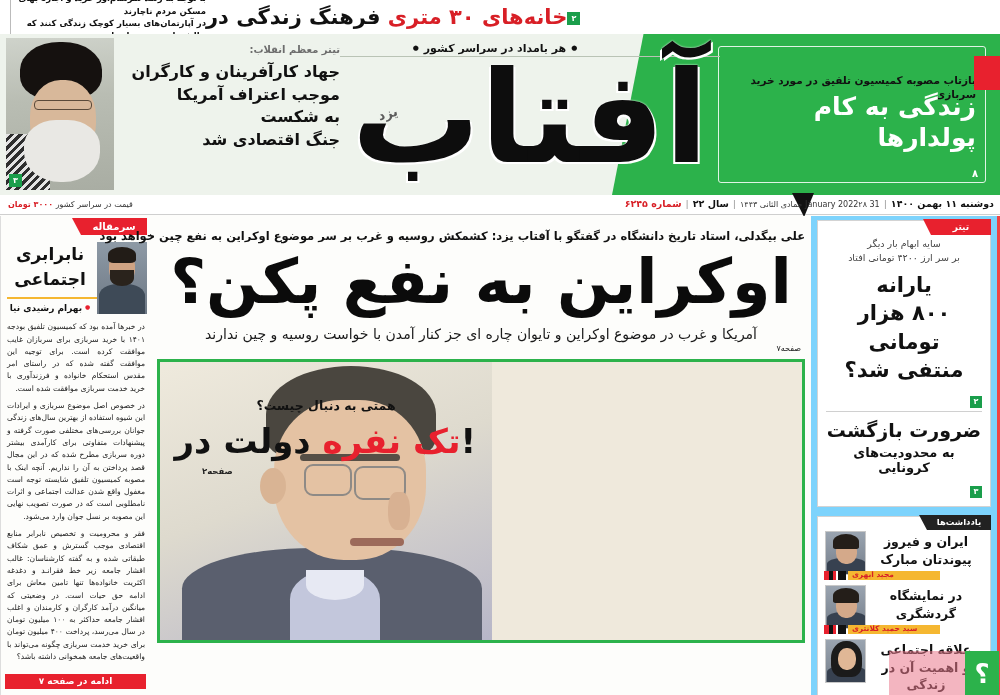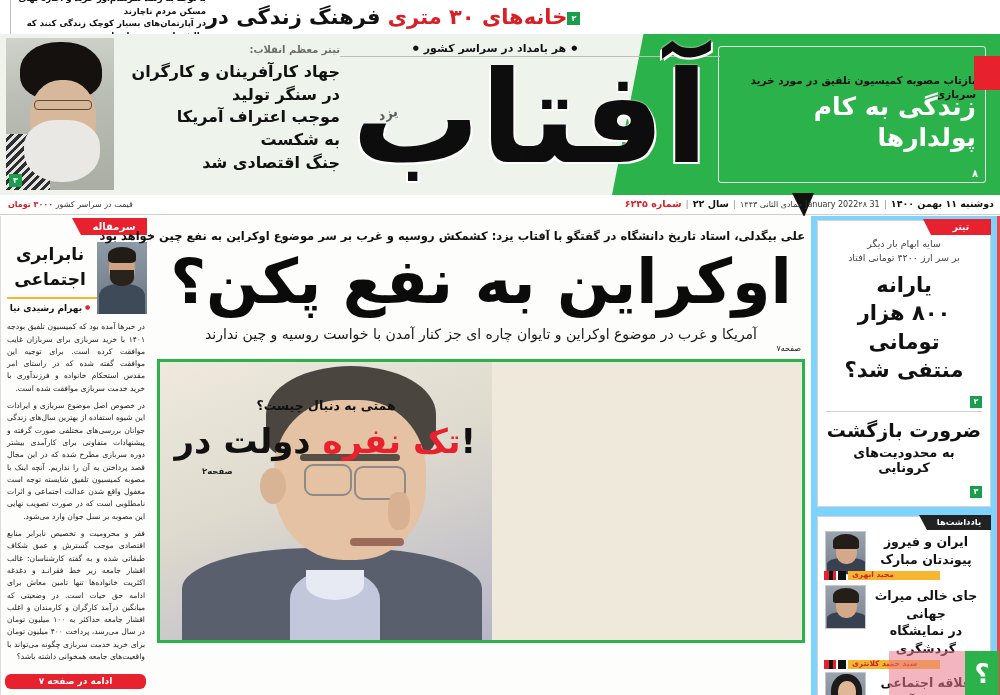--- a/index.html
+++ b/index.html
@@ -198,21 +198,21 @@
   .author-photo .ph-beard { position: absolute; top: 28px; left: 13px; width: 24px; height: 16px; background: #2a231c; border-radius: 0 0 50% 50%; }
   .author-photo .ph-body { position: absolute; bottom: 0; left: 2px; width: 46px; height: 30px; background: #3e4a57; border-radius: 40% 40% 0 0; }
   .edit-body {
     direction: rtl; text-align: justify; font-size: 7.6px; line-height: 1.62;
     color: #1a1a1a; padding: 8px 6px 0 6px;
   }
   .edit-body p { margin-bottom: 5px; }
   .edit-cont {
     position: absolute; bottom: 6px; right: 5px; width: 141px; height: 15px;
     background: #e8212e; color: #fff; font-size: 9px; font-weight: bold;
-    text-align: center; line-height: 15px; direction: rtl; border-radius: 6px;
+    text-align: center; line-height: 15px; direction: rtl;
   }
 
   
   .col-main {
     position: absolute; top: 216px; left: 151px; width: 660px; height: 496px;
     background: #fdfdfb; padding: 3px 6px;
   }
   .main-kicker {
     direction: rtl; text-align: center; font-size: 11.5px; font-weight: bold;
     color: #111; padding-top: 10px; letter-spacing: -0.2px; white-space: nowrap;
@@ -400,21 +400,20 @@
       <div class="face"></div>
       <div class="beard"></div>
       <div class="glasses"></div>
       <div class="leader-badge">۳</div>
     </div>
 
     <div class="leader-quote">
       <div class="kicker">تیتر معظم انقلاب:</div>
       <div class="lines">
         <div>جهاد کارآفرینان و کارگران</div>
-        <div>در سنگر تولید</div>
         <div>موجب اعتراف آمریکا</div>
         <div>به شکست</div>
         <div>جنگ اقتصادی شد</div>
       </div>
     </div>
 
     <div class="logo-wrap">
       <div class="logo-tagline">هر بامداد در سراسر کشور</div>
       <div class="logo-rule"></div>
       <div class="logo-text">آفتاب</div>
@@ -536,21 +535,20 @@
         </div>
       </div>
 
       <div class="note-item">
         <div class="note-thumb">
           <div class="nt-body"></div>
           <div class="nt-face"></div>
           <div class="nt-hair"></div>
         </div>
         <div class="note-txt">
-          <div>جای خالی میراث جهانی</div>
           <div>در نمایشگاه گردشگری</div>
         </div>
         <div class="note-byline-row">
           <div class="note-pg"></div>
           <div class="note-bar">
             <span class="note-byname">سید حمید کلانتری</span>
           </div>
         </div>
       </div>
 

